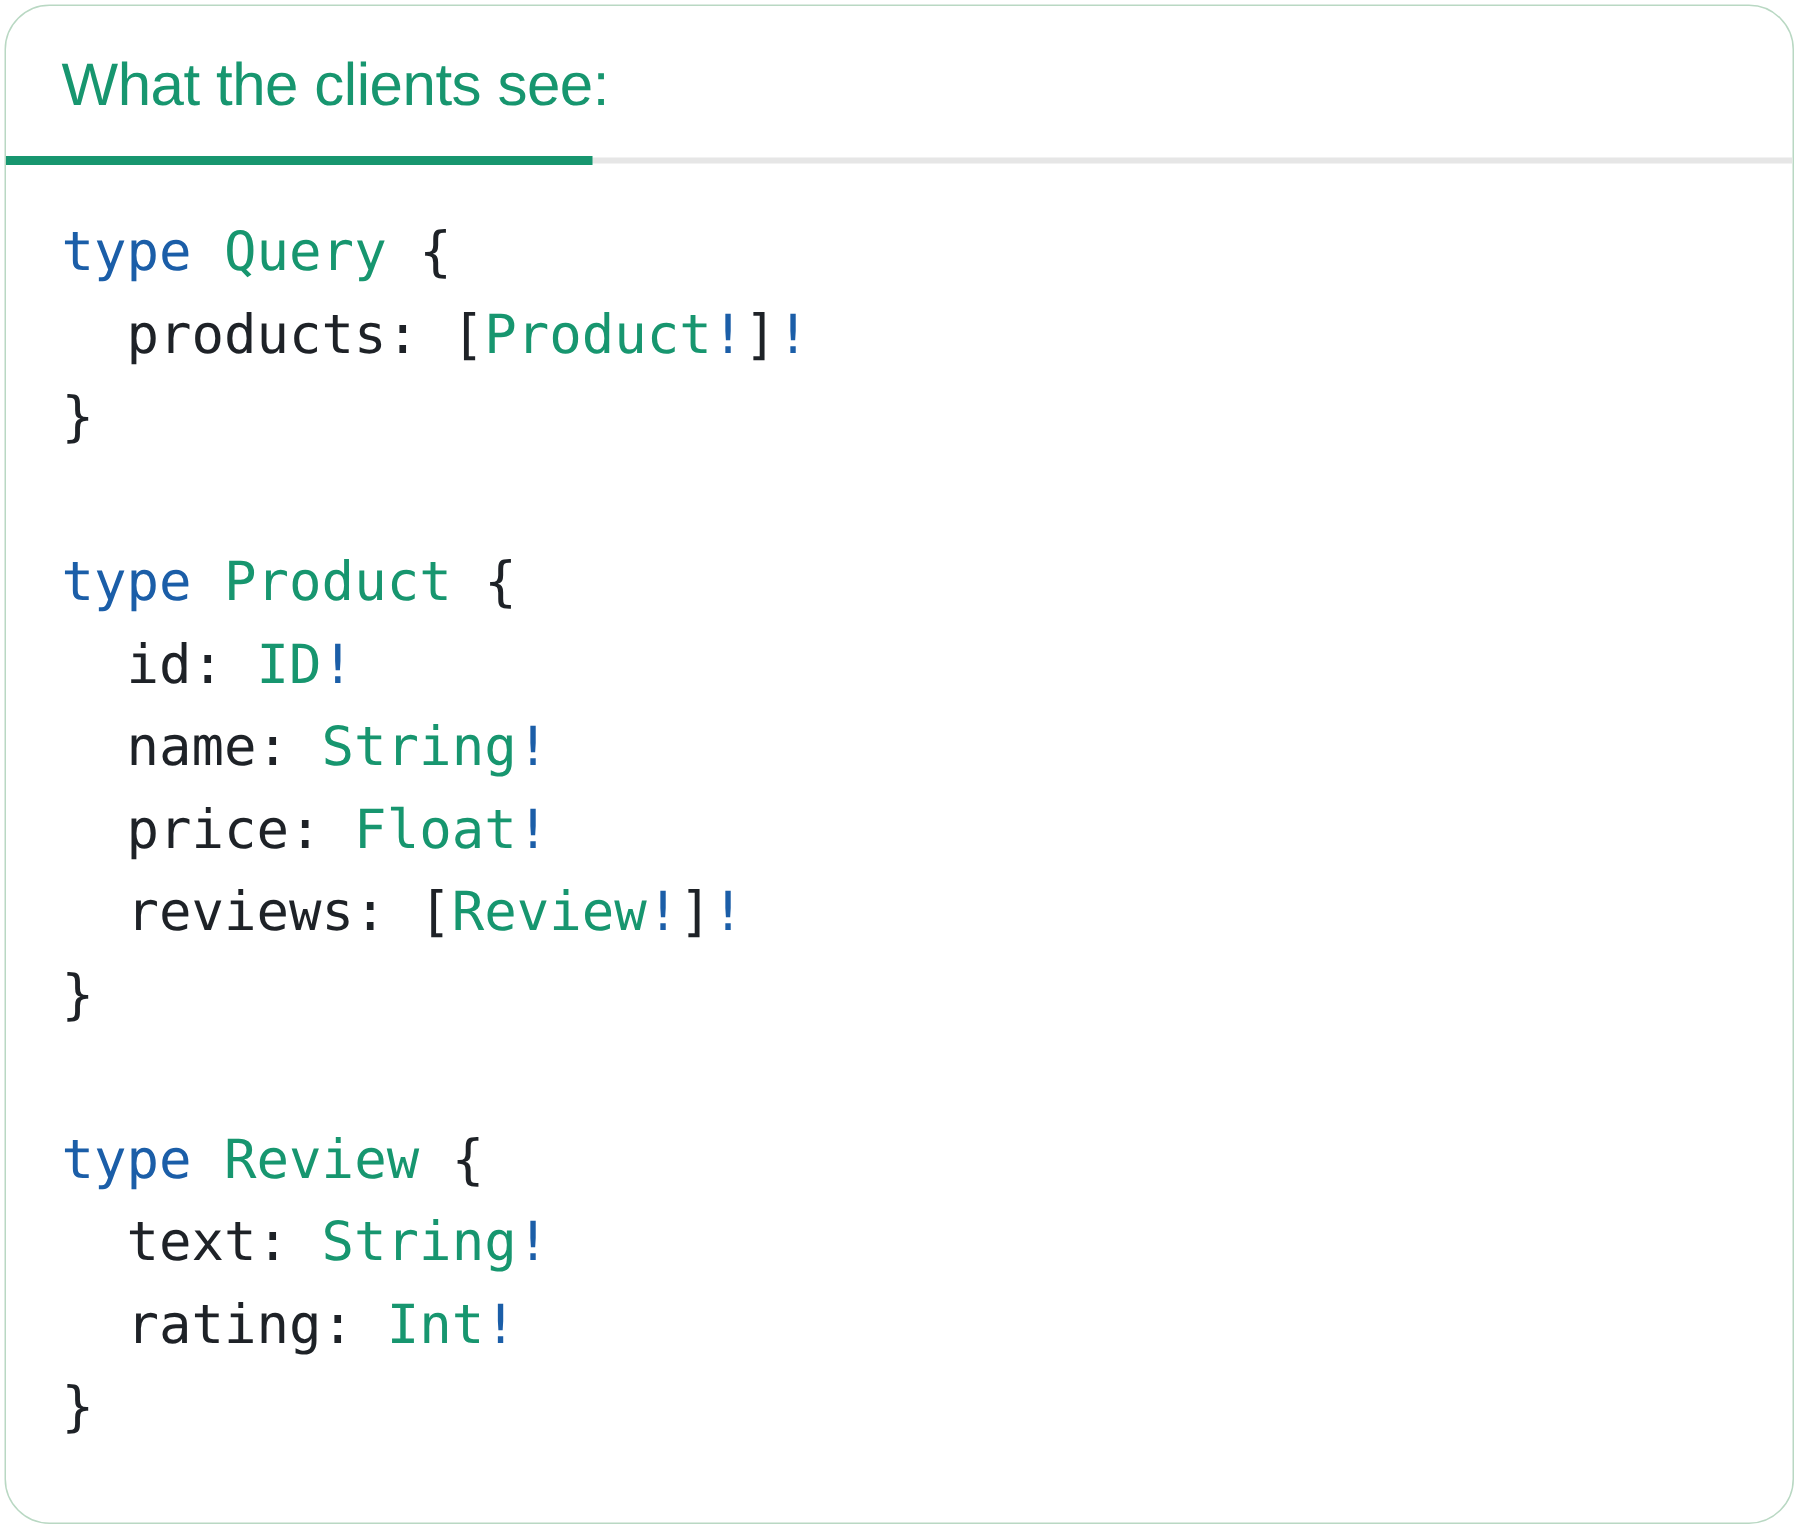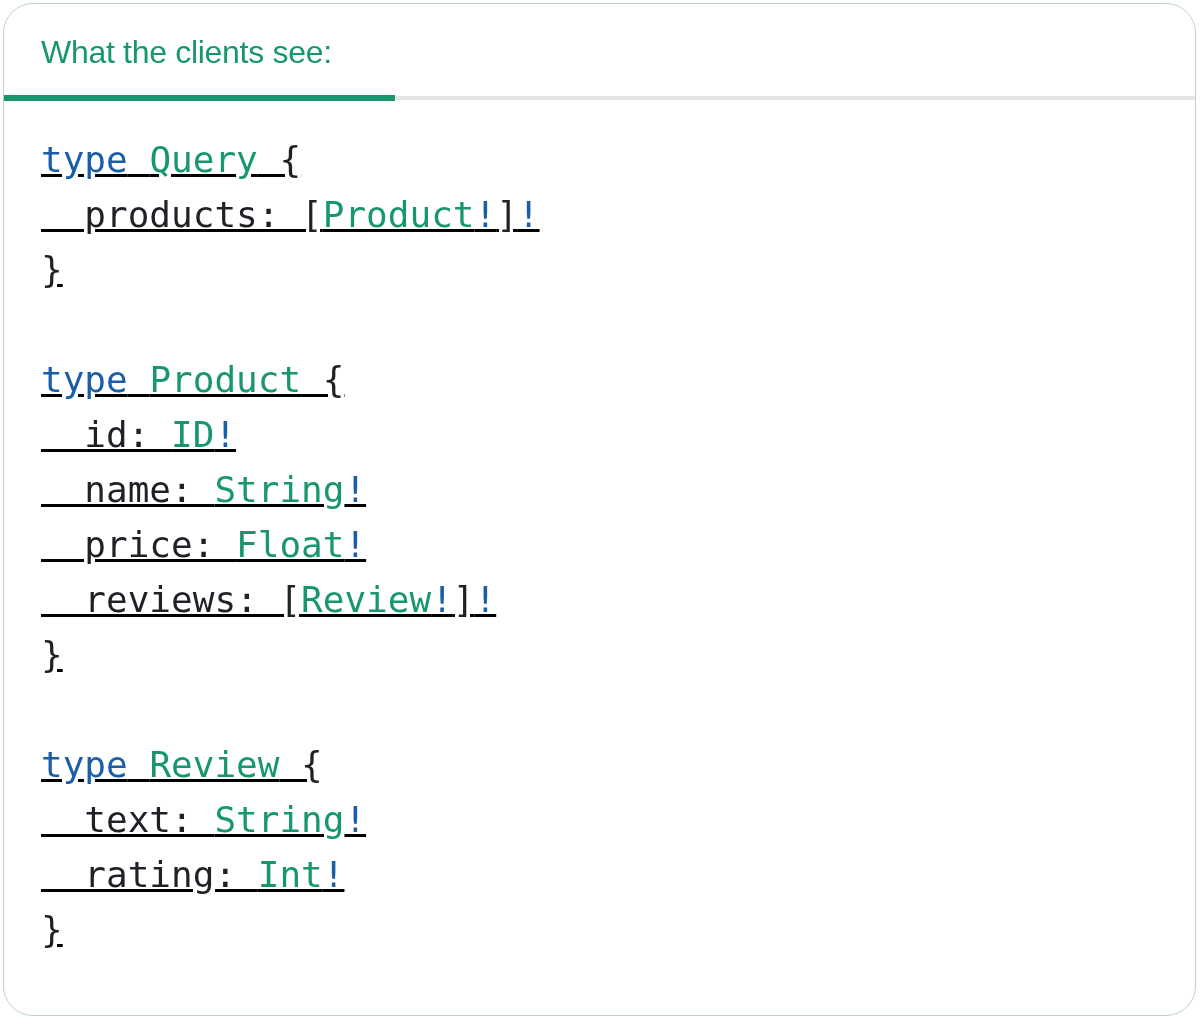--- a/index.html
+++ b/index.html
@@ -25,21 +25,21 @@
   }
 
   .tab-bar {
     position: relative;
     padding-top: 31px;
   }
 
   .tab-label {
     display: block;
     margin-left: 37px;
-    font-size: 32px;
+    font-size: 40px;
     letter-spacing: -0.3px;
     font-weight: 500;
     color: var(--accent, #17966f);
     line-height: 1.1;
   }
 
   .tab-track {
     position: relative;
     margin-top: 26px;
     height: 4px;
@@ -56,21 +56,21 @@
   }
 
   .code {
     margin: 32px 0 0 37px;
     font-family: "DejaVu Sans Mono", "Liberation Mono", monospace;
     font-size: 36px;
     line-height: 55px;
     white-space: pre;
   }
 
-  .code-line { height: 55px; text-decoration: underline; }
+  .code-line { height: 55px; }
 
   .tok-keyword { color: var(--keyword, #1b5ea8); }
   .tok-type    { color: var(--accent, #17966f); }
   .tok-plain   { color: var(--punct, #1e2227); }
 </style>
 </head>
 <body>
 
 <div class="card">
 

